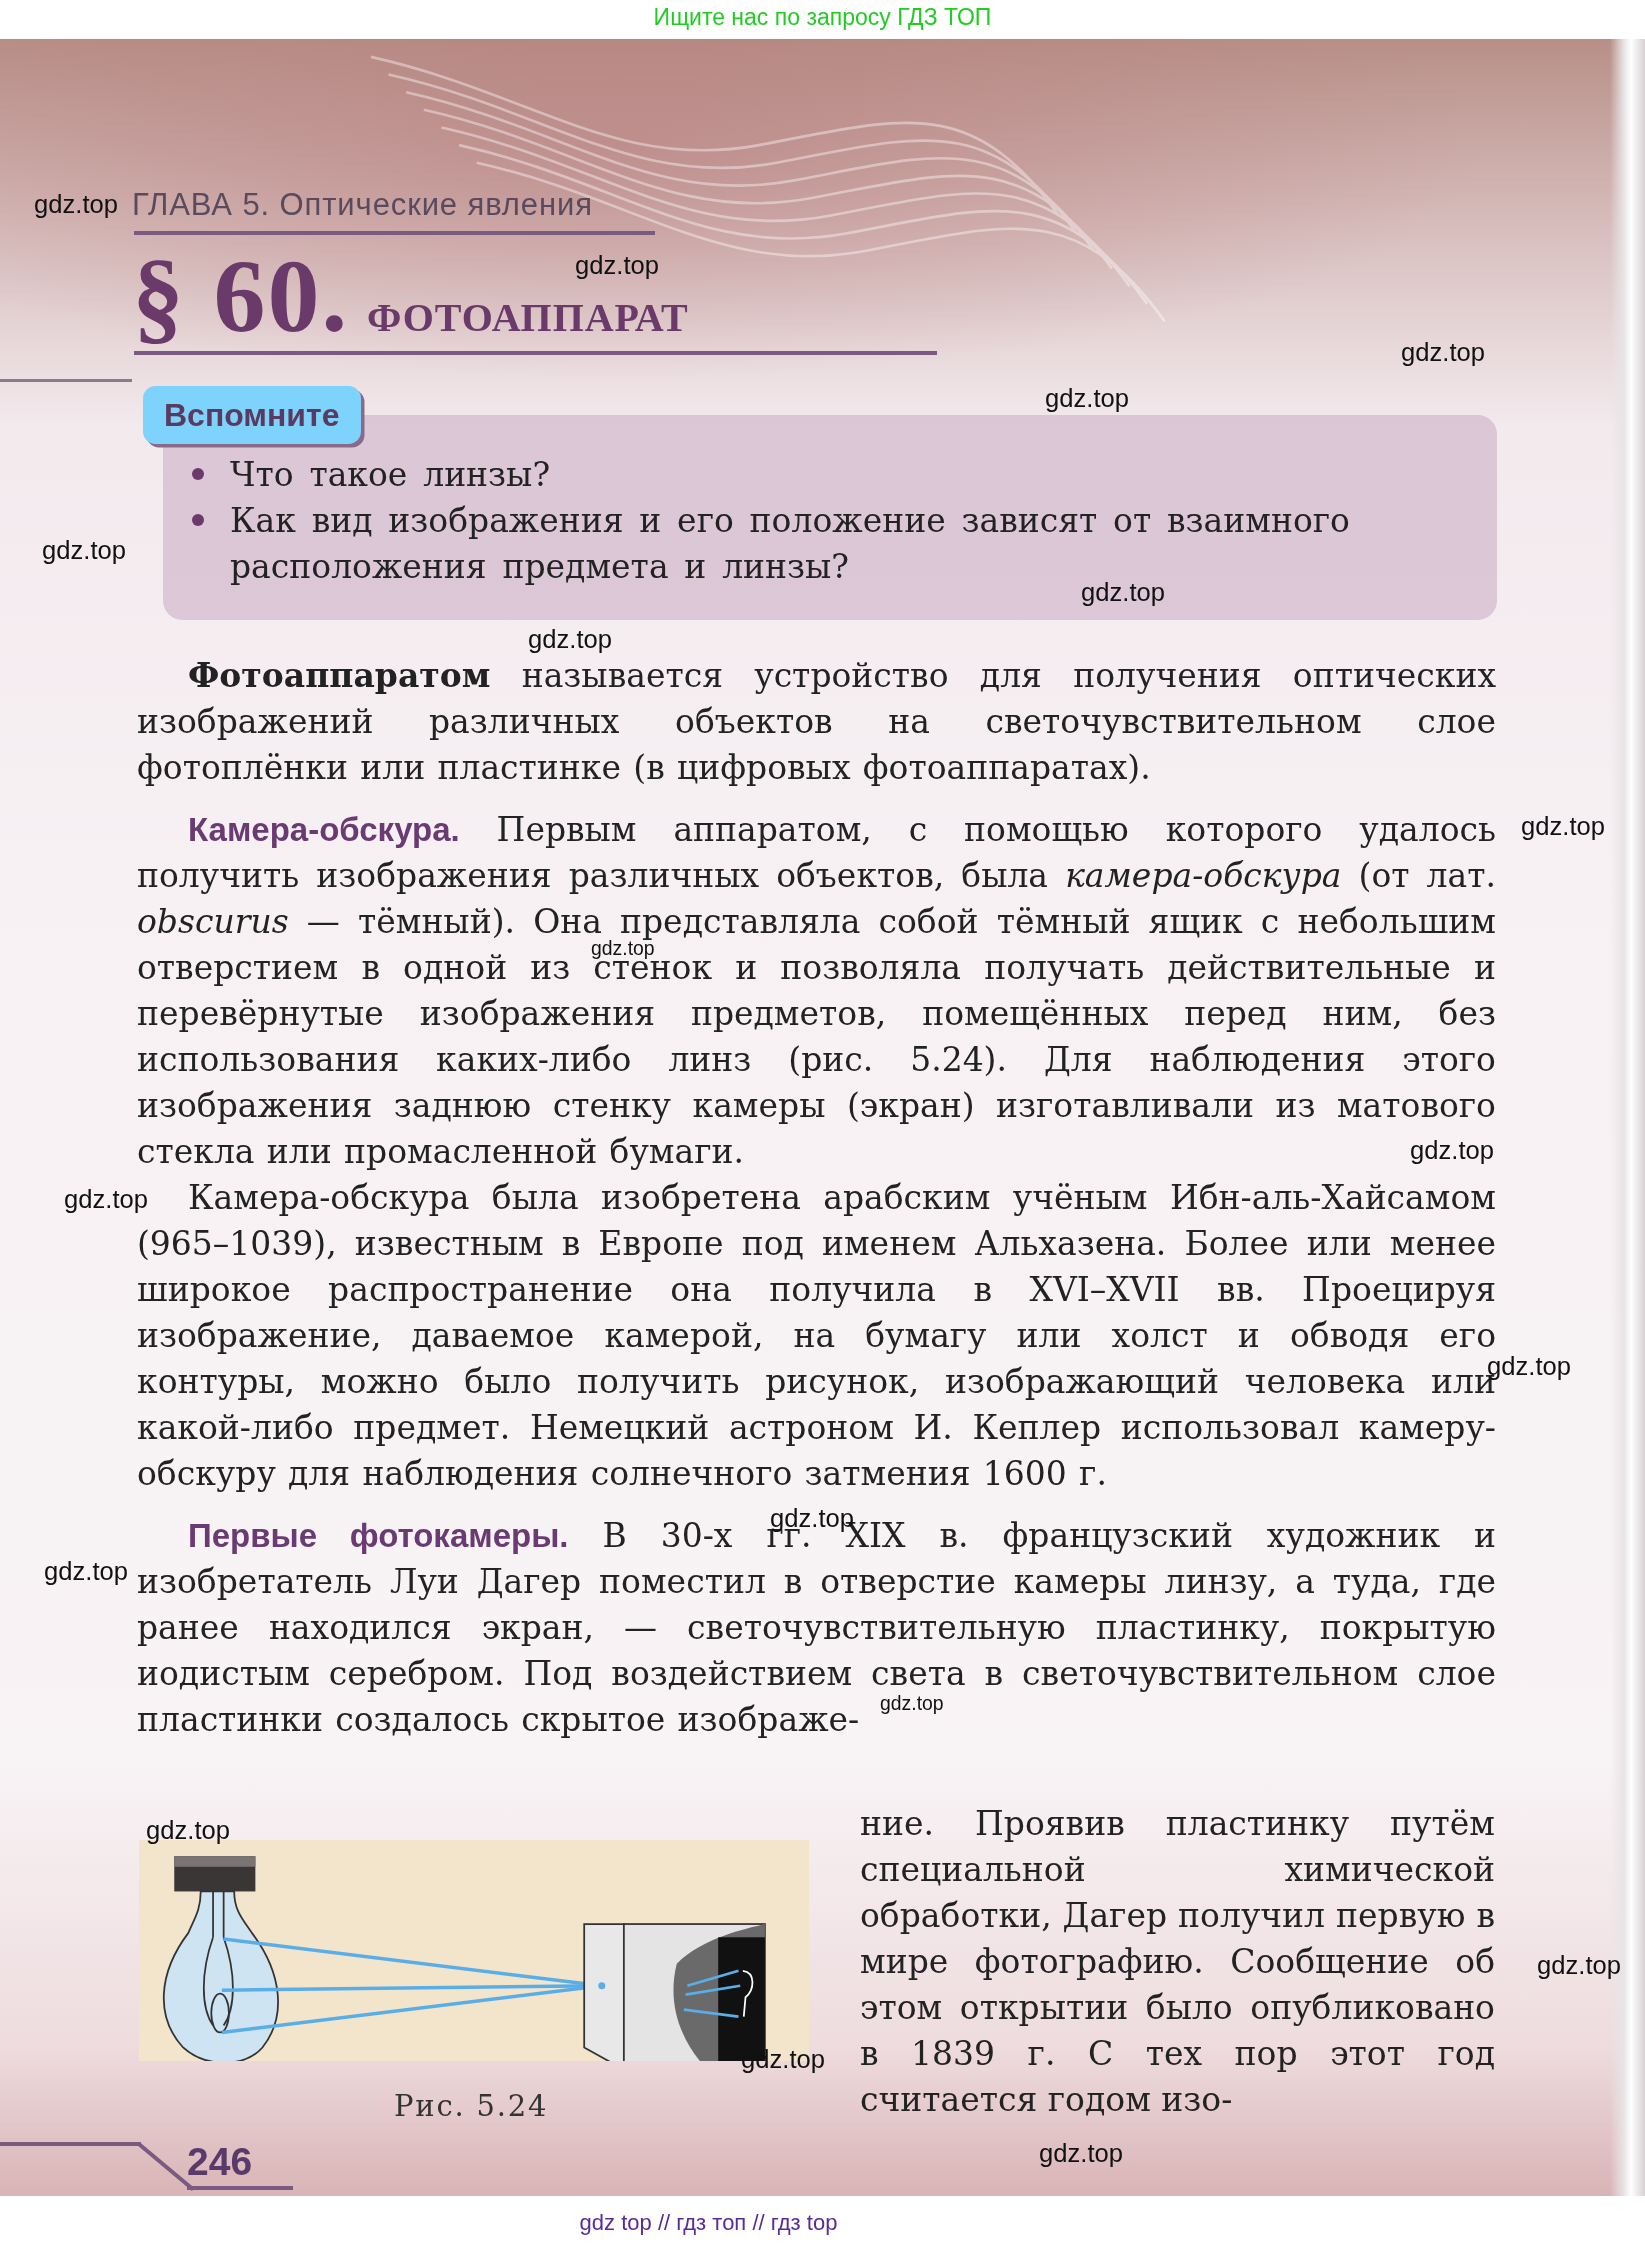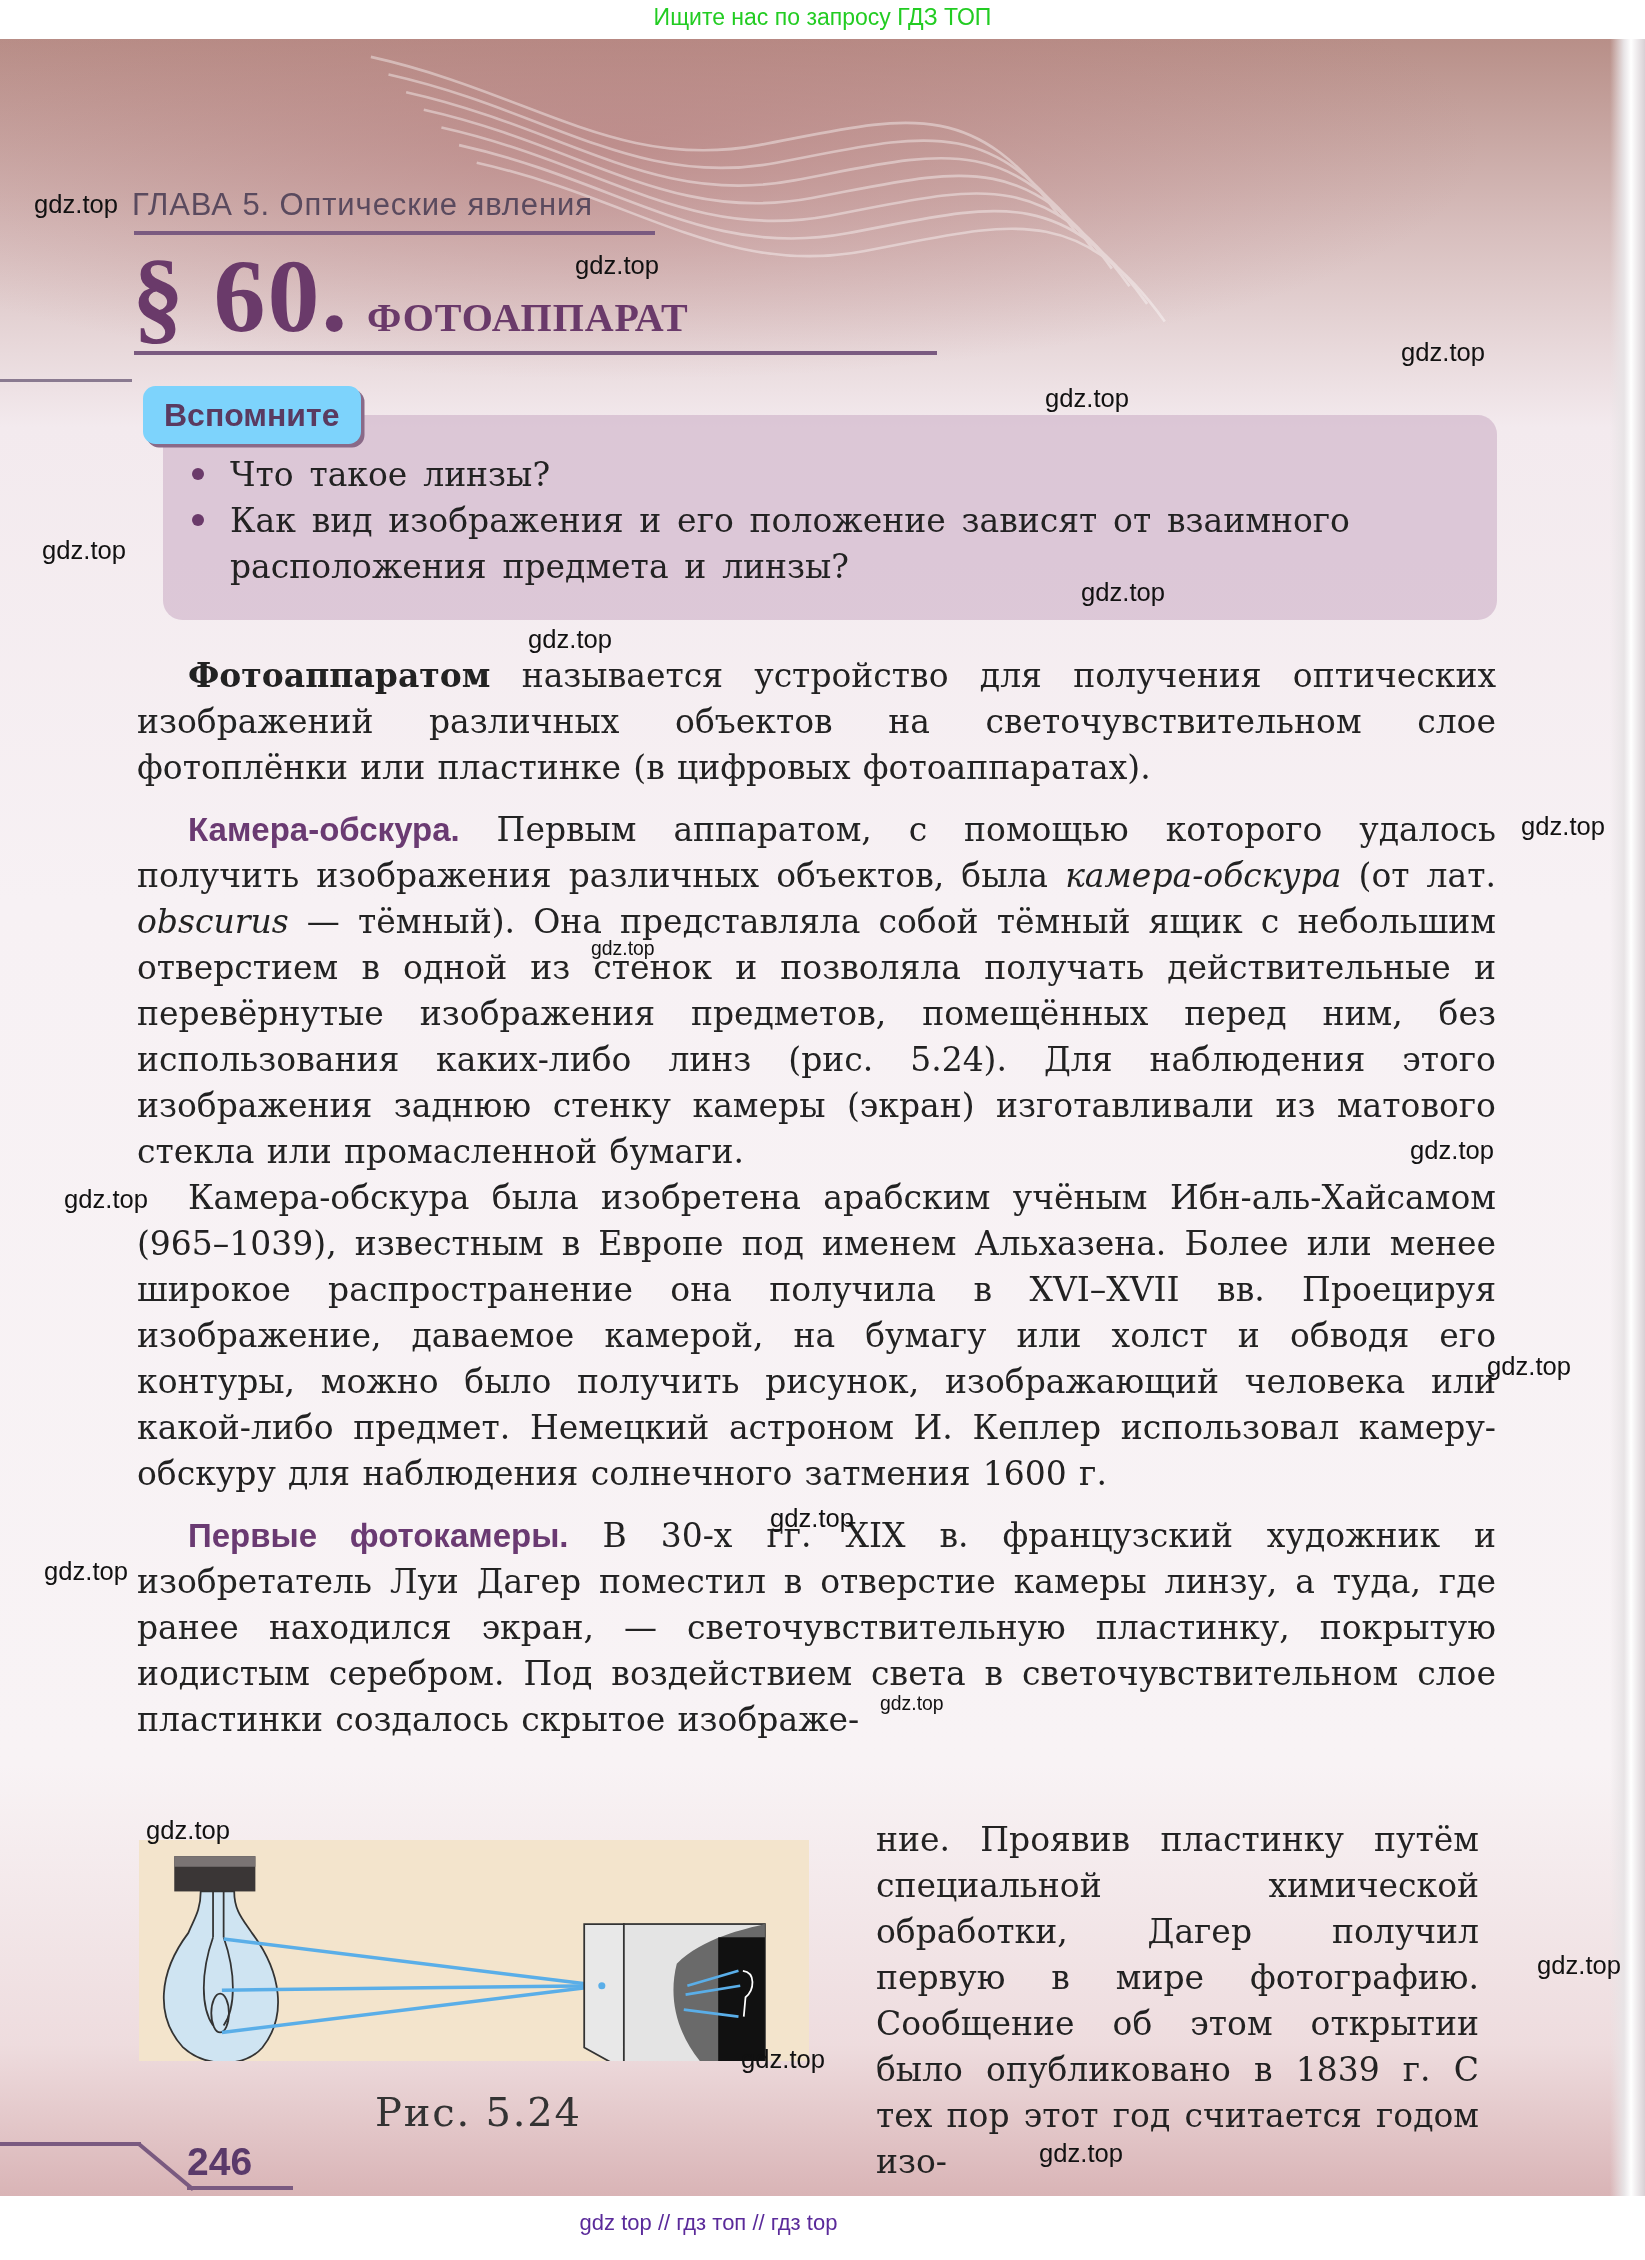--- a/index.html
+++ b/index.html
@@ -80,28 +80,28 @@
   }
   .body-text p { margin: 0; text-indent: 51px; }
   .body-text .lead { font-weight: bold; }
   .body-text .sub { font-family: "Liberation Sans", sans-serif; font-weight: bold; color: #6a3a72; }
   .body-text i { font-style: italic; }
   .gap { height: 16px; }
   .narrow {
     position: absolute; left: 860px; top: 1801px; width: 635px;
     font-size: 33px; line-height: 46px; color: #222; text-align: justify;
   }
-  .narrow p { margin: 16px; }
+  .narrow p { margin: 0; }
   .figure {
     position: absolute; left: 139px; top: 1840px; width: 670px; height: 221px;
     background: #f3e4cc;
   }
   .fig-caption {
-    position: absolute; left: 375px; top: 2089px;
-    font-size: 40px; color: #333; letter-spacing: 1.8px;
+    position: absolute; left: 394px; top: 2089px;
+    font-size: 29px; color: #333; letter-spacing: 1.8px;
   }
   .page-num {
     position: absolute; left: 187px; top: 2140px;
     font-family: "Liberation Sans", sans-serif; font-weight: bold; font-size: 39px; color: #5a3a6a;
   }
   .pn-rule-top { position: absolute; left: 0; top: 2142px; width: 141px; height: 3.5px; background: #7a5a80; }
   .pn-rule-bot { position: absolute; left: 187px; top: 2186px; width: 106px; height: 3.5px; background: #7a5a80; }
   .pn-diag { position: absolute; left: 139px; top: 2142px; width: 71px; height: 3.5px; background: #7a5a80; transform: rotate(40deg); transform-origin: left center; }
   .wm {
     position: absolute; font-family: "Liberation Sans", sans-serif; font-size: 25.6px; color: #111;

